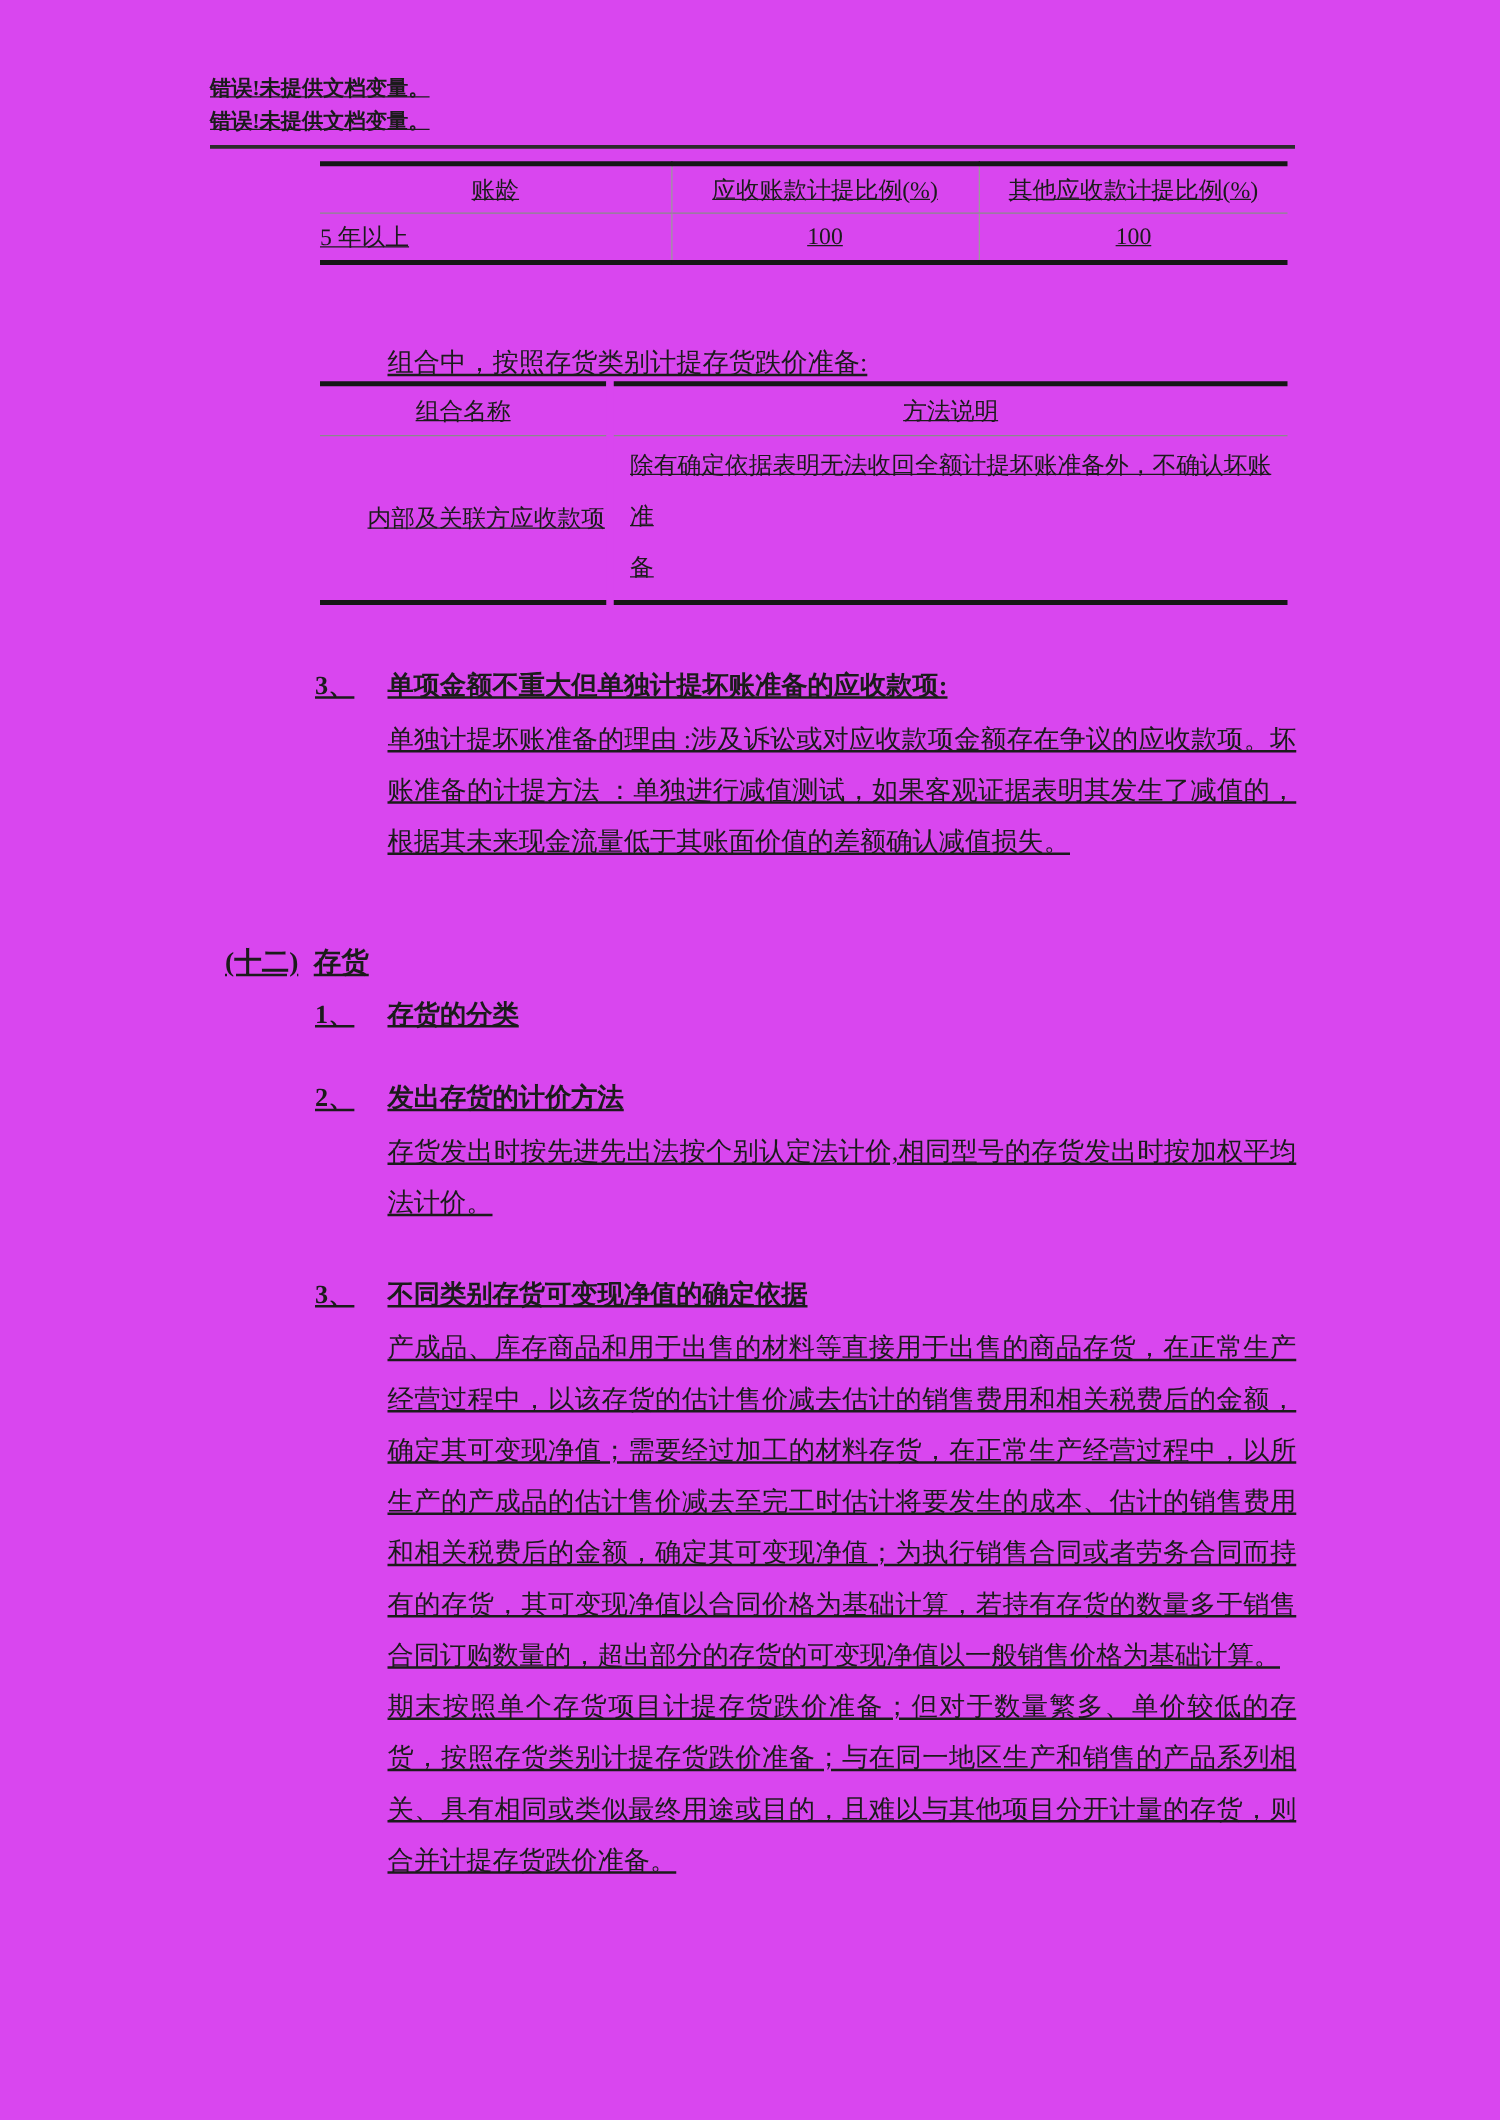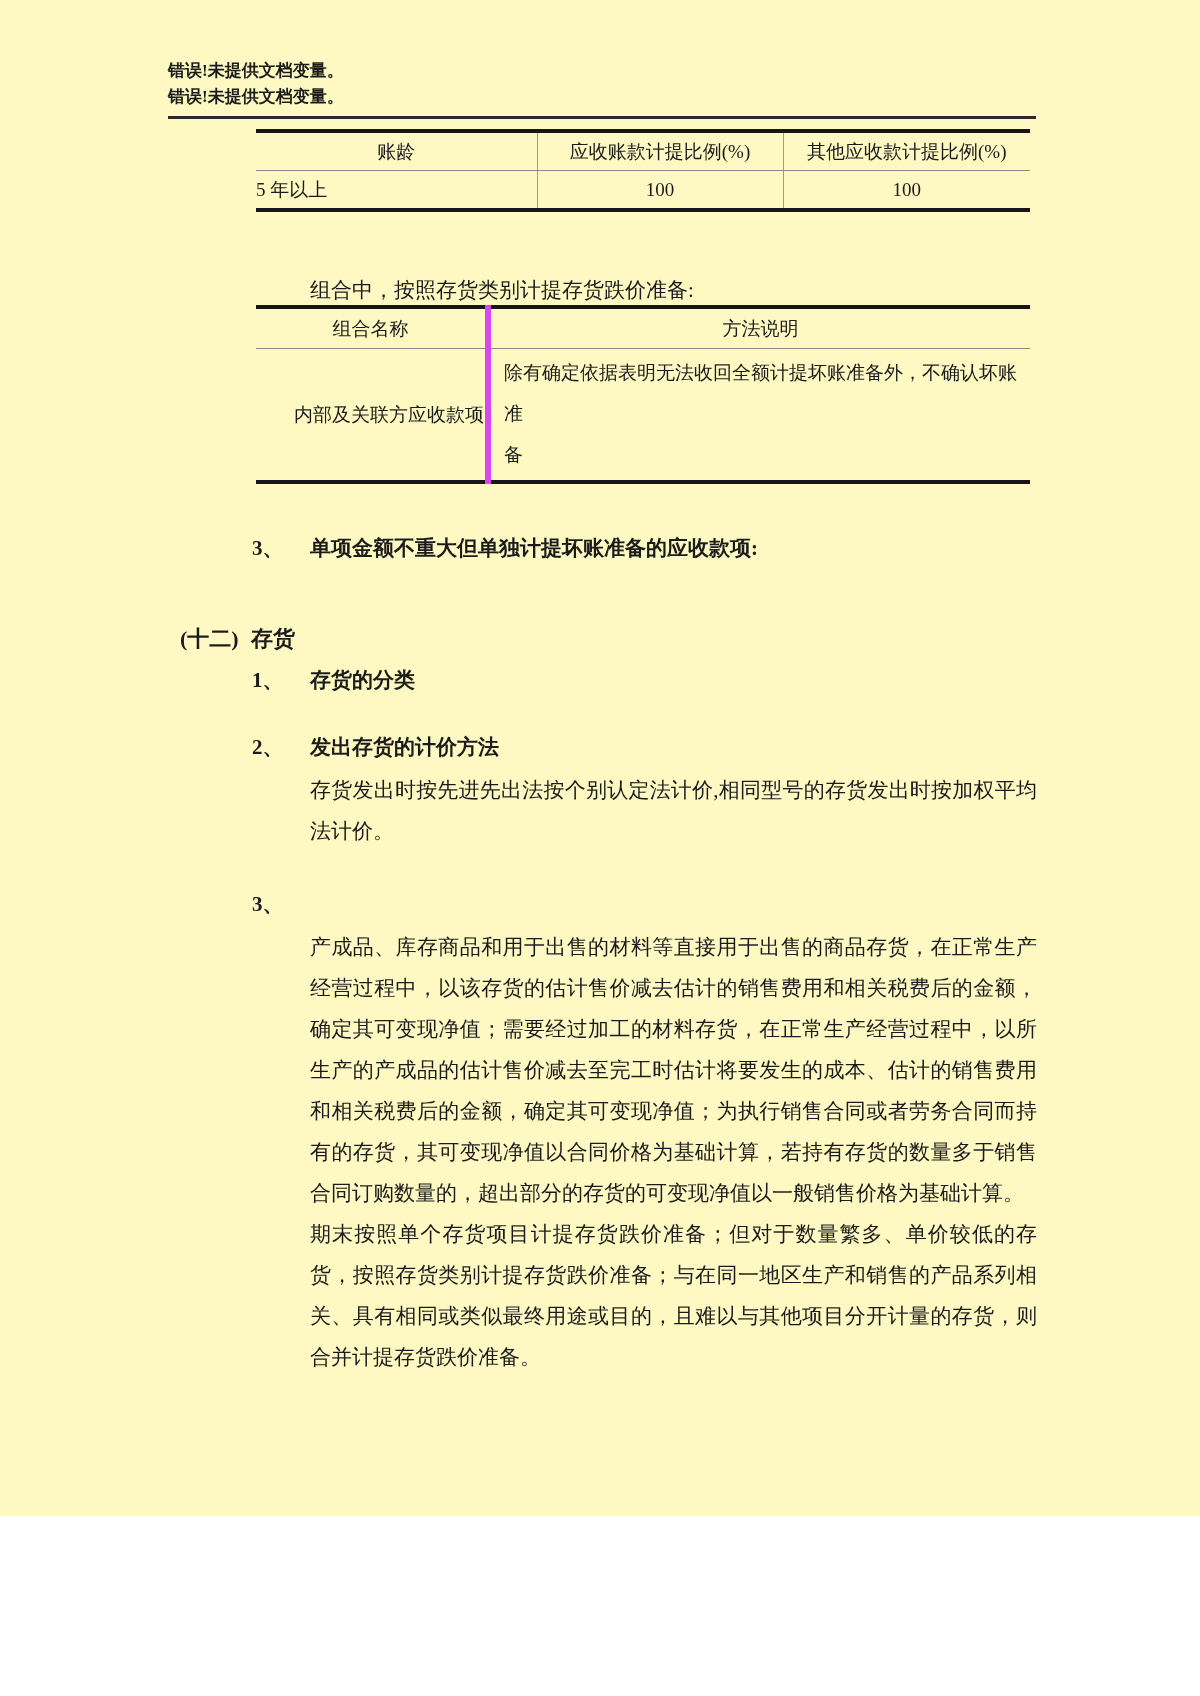--- a/index.html
+++ b/index.html
@@ -1,23 +1,24 @@
 <!DOCTYPE html>
 <html lang="zh"><head>
 <meta charset="utf-8">
 <style>
   html,body{margin:0;padding:0;background:#ffffff;}
   .page{
     position:relative;
-    width:1200px;height:1516px;
-    background:#fef9c3;
+    width:1200px;height:1696px;
+    background:#d946ef;
     color:#1b1b1b;
     font-family:"Liberation Serif","DejaVu Serif",serif;
     overflow:hidden;
     box-sizing:border-box;
+    text-decoration:underline;
   }
   
   .doc-header{margin:58px 0 0 168px;}
   .hdr-line{font-size:17px;line-height:26px;}
   .hdr-bold{font-weight:bold;}
   .header-rule{
     margin:6px 0 0 168px;
     width:868px;height:0;
     border-top:3px solid #2b2b2b;
   }
@@ -124,36 +125,38 @@
         <td class="method-cell">除有确定依据表明无法收回全额计提坏账准备外，不确认坏账准
 备</td>
       </tr>
     </tbody>
   </table>
 
   <div class="item-head gap-s3">
     <span class="item-num">3、</span>
     <span>单项金额不重大但单独计提坏账准备的应收款项:</span>
   </div>
+  <div class="body-par">单独计提坏账准备的理由 :涉及诉讼或对应收款项金额存在争议的应收款项。坏账准备的计提方法 ：单独进行减值测试，如果客观证据表明其发生了减值的，根据其未来现金流量低于其账面价值的差额确认减值损失。</div>
 
   <div class="section-head gap-sec12">
     <span class="section-label">(十二)</span>
     <span>存货</span>
   </div>
 
   <div class="item-head" style="margin-top:11px">
     <span class="item-num">1、</span>
     <span>存货的分类</span>
   </div>
 
   <div class="item-head gap-item">
     <span class="item-num">2、</span>
     <span>发出存货的计价方法</span>
   </div>
   <div class="body-par">存货发出时按先进先出法按个别认定法计价,相同型号的存货发出时按加权平均法计价。</div>
 
   <div class="item-head gap-item">
     <span class="item-num">3、</span>
+    <span>不同类别存货可变现净值的确定依据</span>
   </div>
   <div class="body-par">产成品、库存商品和用于出售的材料等直接用于出售的商品存货，在正常生产经营过程中，以该存货的估计售价减去估计的销售费用和相关税费后的金额，确定其可变现净值；需要经过加工的材料存货，在正常生产经营过程中，以所生产的产成品的估计售价减去至完工时估计将要发生的成本、估计的销售费用和相关税费后的金额，确定其可变现净值；为执行销售合同或者劳务合同而持有的存货，其可变现净值以合同价格为基础计算，若持有存货的数量多于销售合同订购数量的，超出部分的存货的可变现净值以一般销售价格为基础计算。</div>
   <div class="body-par">期末按照单个存货项目计提存货跌价准备；但对于数量繁多、单价较低的存货，按照存货类别计提存货跌价准备；与在同一地区生产和销售的产品系列相关、具有相同或类似最终用途或目的，且难以与其他项目分开计量的存货，则合并计提存货跌价准备。</div>
 
 </div>
 
 </body></html>

